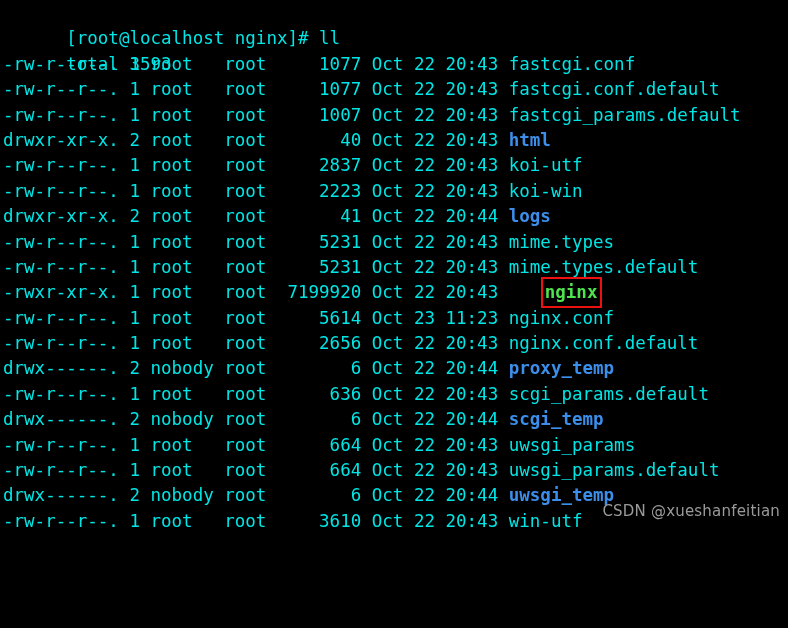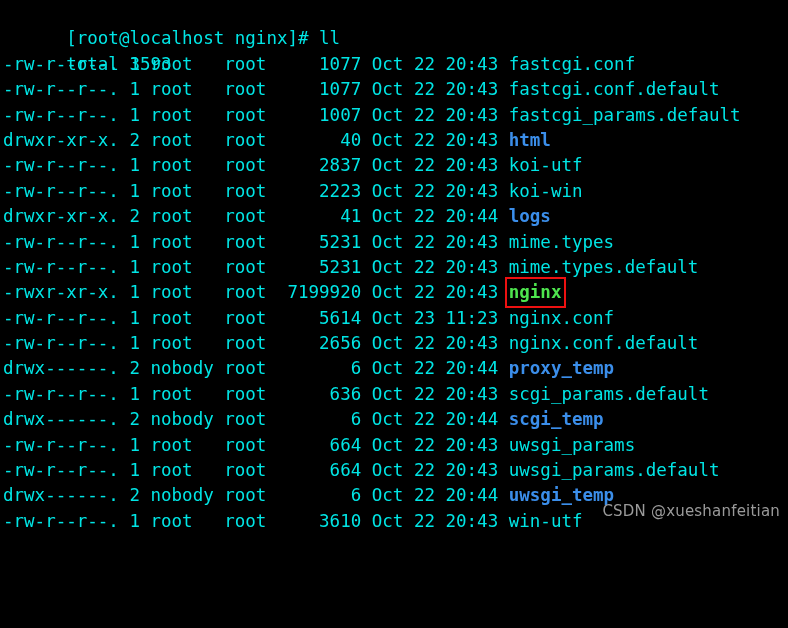--- a/index.html
+++ b/index.html
@@ -32,20 +32,21 @@
   }
   .seg { white-space: pre; }
   .c-cyan   { color: #00e5e5; }
   .c-dir    { color: #3b8eea; font-weight: bold; }
   .c-exec   { color: #4ee44e; font-weight: bold; }
 
   
   .hl-wrap {
     position: relative;
     display: inline-block;
+    margin-left: 36px;
   }
   .hl-box {
     position: absolute;
     left: -4px;
     top: -3px;
     right: -5px;
     bottom: -2px;
     border: 2px solid #ee1111;
     pointer-events: none;
     box-sizing: border-box;

